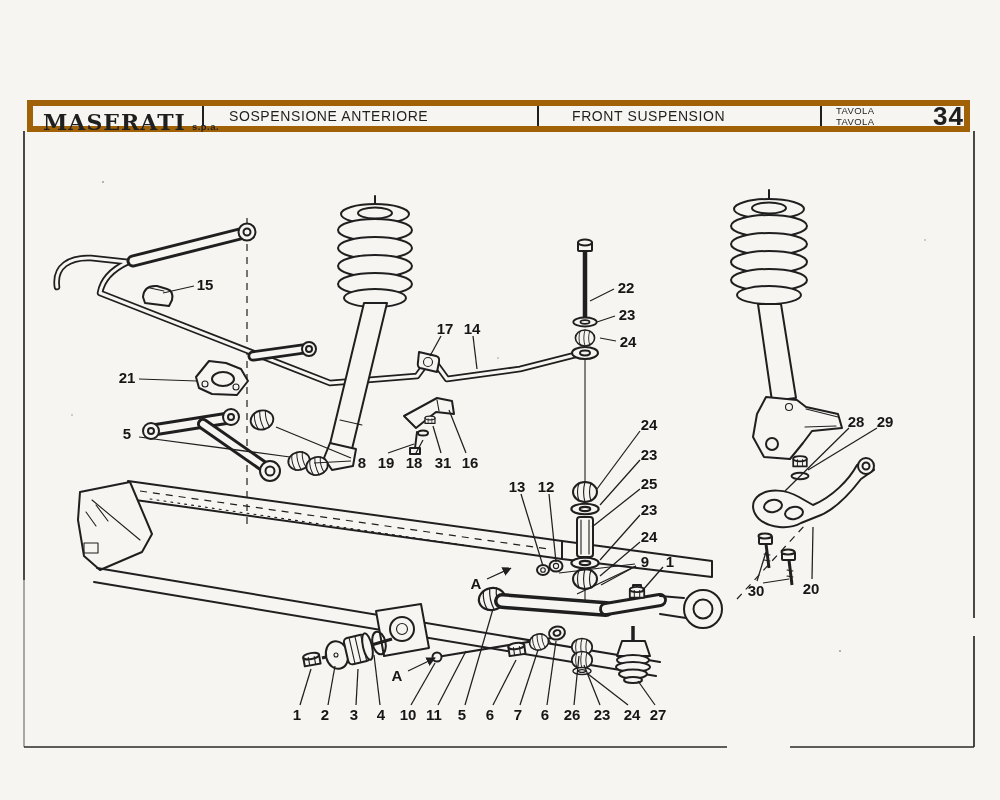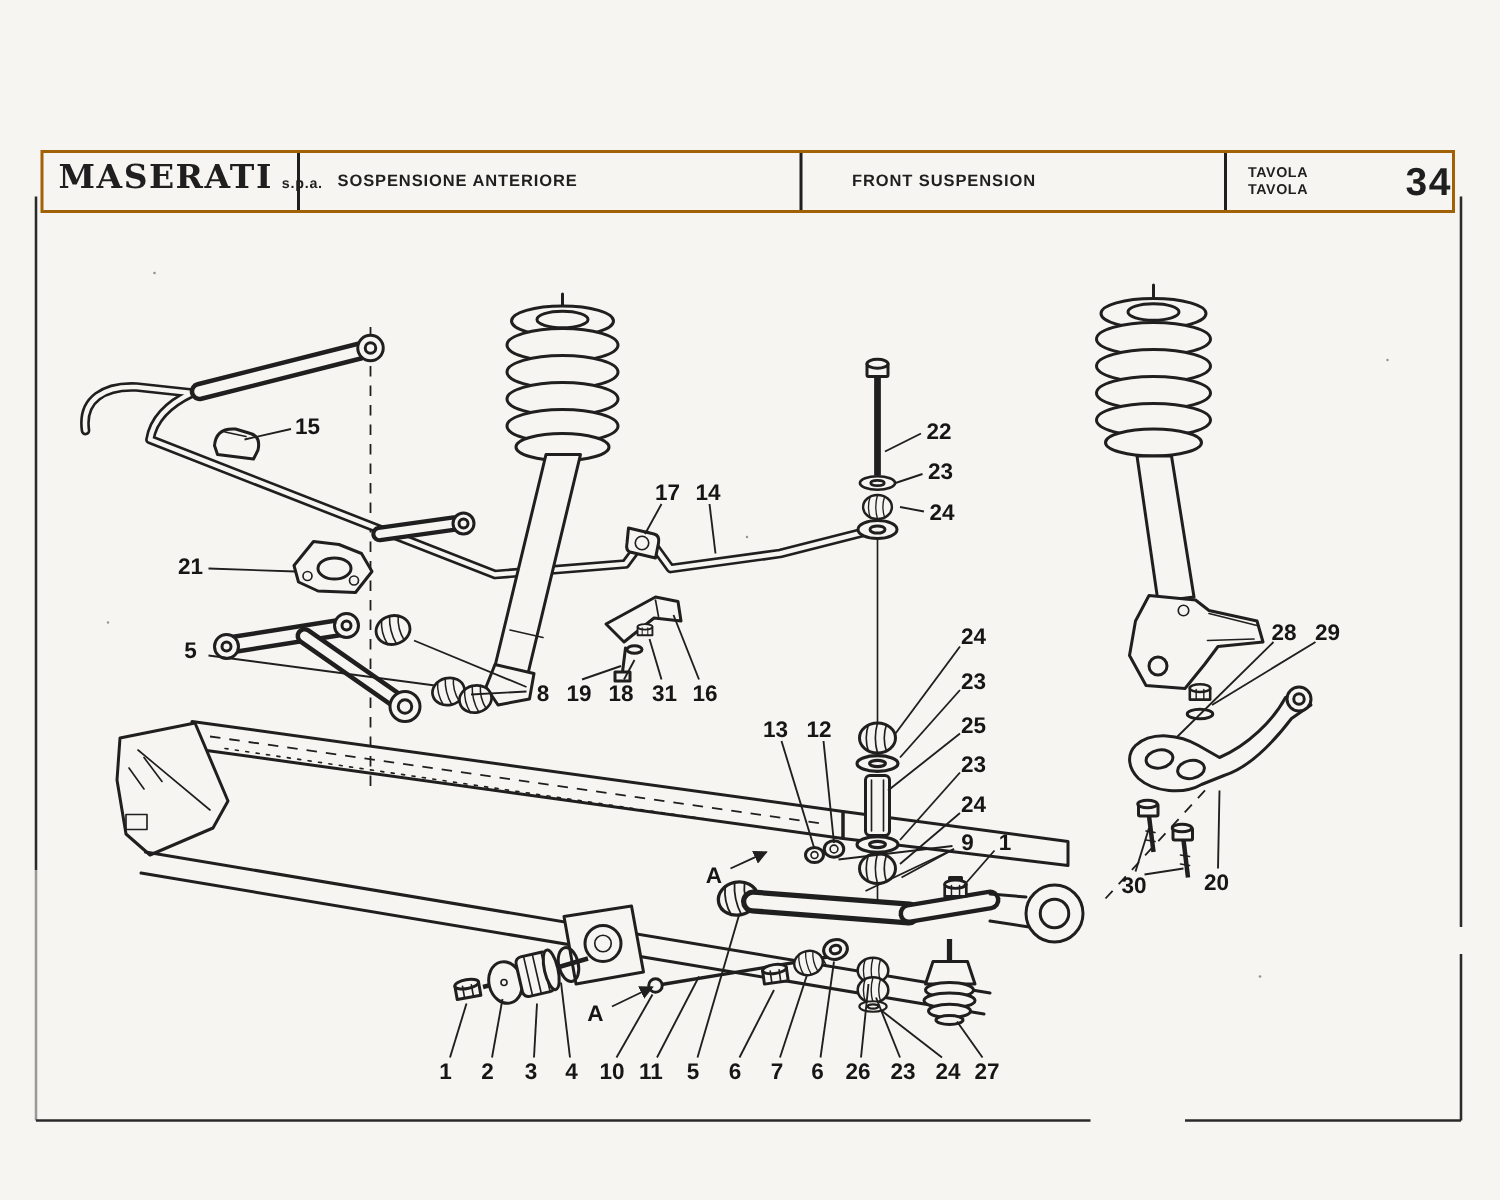--- a/index.html
+++ b/index.html
@@ -3,32 +3,32 @@
 <meta charset="utf-8">
 <style>
   html,body{margin:0;padding:0;}
   body{
     width:1000px;height:800px;position:relative;overflow:hidden;
     background:#f6f5f1;
     font-family:"Liberation Sans",sans-serif;
     color:#1f1f1f;
   }
   .titleblock{
-    position:absolute;left:27px;top:100px;width:943px;height:42px;
-    border:2px solid #a16207;display:flex;box-sizing:border-box;background:#f6f5f1;
+    position:absolute;left:27px;top:100px;width:943px;height:32px;
+    border:6px solid #a16207;display:flex;box-sizing:border-box;background:#f6f5f1;
   }
   .cell{display:flex;align-items:center;box-sizing:border-box;height:100%;}
   .cell-brand{width:169px;padding-left:10px;align-items:baseline;padding-top:3px;}
   .brand{font-family:"DejaVu Serif","Liberation Serif",serif;font-weight:bold;font-size:22px;letter-spacing:1px;line-height:26px;}
   .brand-suffix{font-size:9.5px;font-weight:bold;margin-left:6px;letter-spacing:.5px;}
   .cell-it{width:335px;border-left:2px solid #1f1f1f;padding-left:25px;}
   .cell-en{width:283px;border-left:2px solid #1f1f1f;padding-left:33px;}
-  .small-title{font-size:11px;font-weight:bold;letter-spacing:.6px;}
+  .small-title{font-size:14px;font-weight:normal;letter-spacing:.6px;}
   .cell-plate{flex:1;border-left:2px solid #1f1f1f;padding-left:14px;}
-  .plate-label{font-size:9.5px;font-weight:bold;line-height:1.2;letter-spacing:.4px;}
+  .plate-label{font-size:9.5px;font-weight:normal;line-height:1.2;letter-spacing:.4px;}
   .plate-number{font-size:26px;font-weight:bold;margin-left:auto;letter-spacing:1px;}
   svg.drawing{position:absolute;left:0;top:0;width:1000px;height:800px;}
   .ln{stroke:#1f1f1f;fill:none;stroke-width:2;stroke-linecap:round;stroke-linejoin:round;}
   .fp{stroke:#1f1f1f;fill:#f6f5f1;stroke-width:2;stroke-linejoin:round;}
   .thin{stroke-width:1.1;}
   .tube{stroke:#1f1f1f;fill:none;stroke-width:6.5;stroke-linecap:round;stroke-linejoin:round;}
   .tube2{stroke:#f6f5f1;fill:none;stroke-width:3;stroke-linecap:round;stroke-linejoin:round;}
   .dash{stroke:#1f1f1f;stroke-width:1.2;fill:none;stroke-dasharray:7 6;}
   .frame{stroke:#2a2a2a;stroke-width:1.7;fill:none;}
   .leader{stroke:#1f1f1f;stroke-width:1.25;fill:none;}

